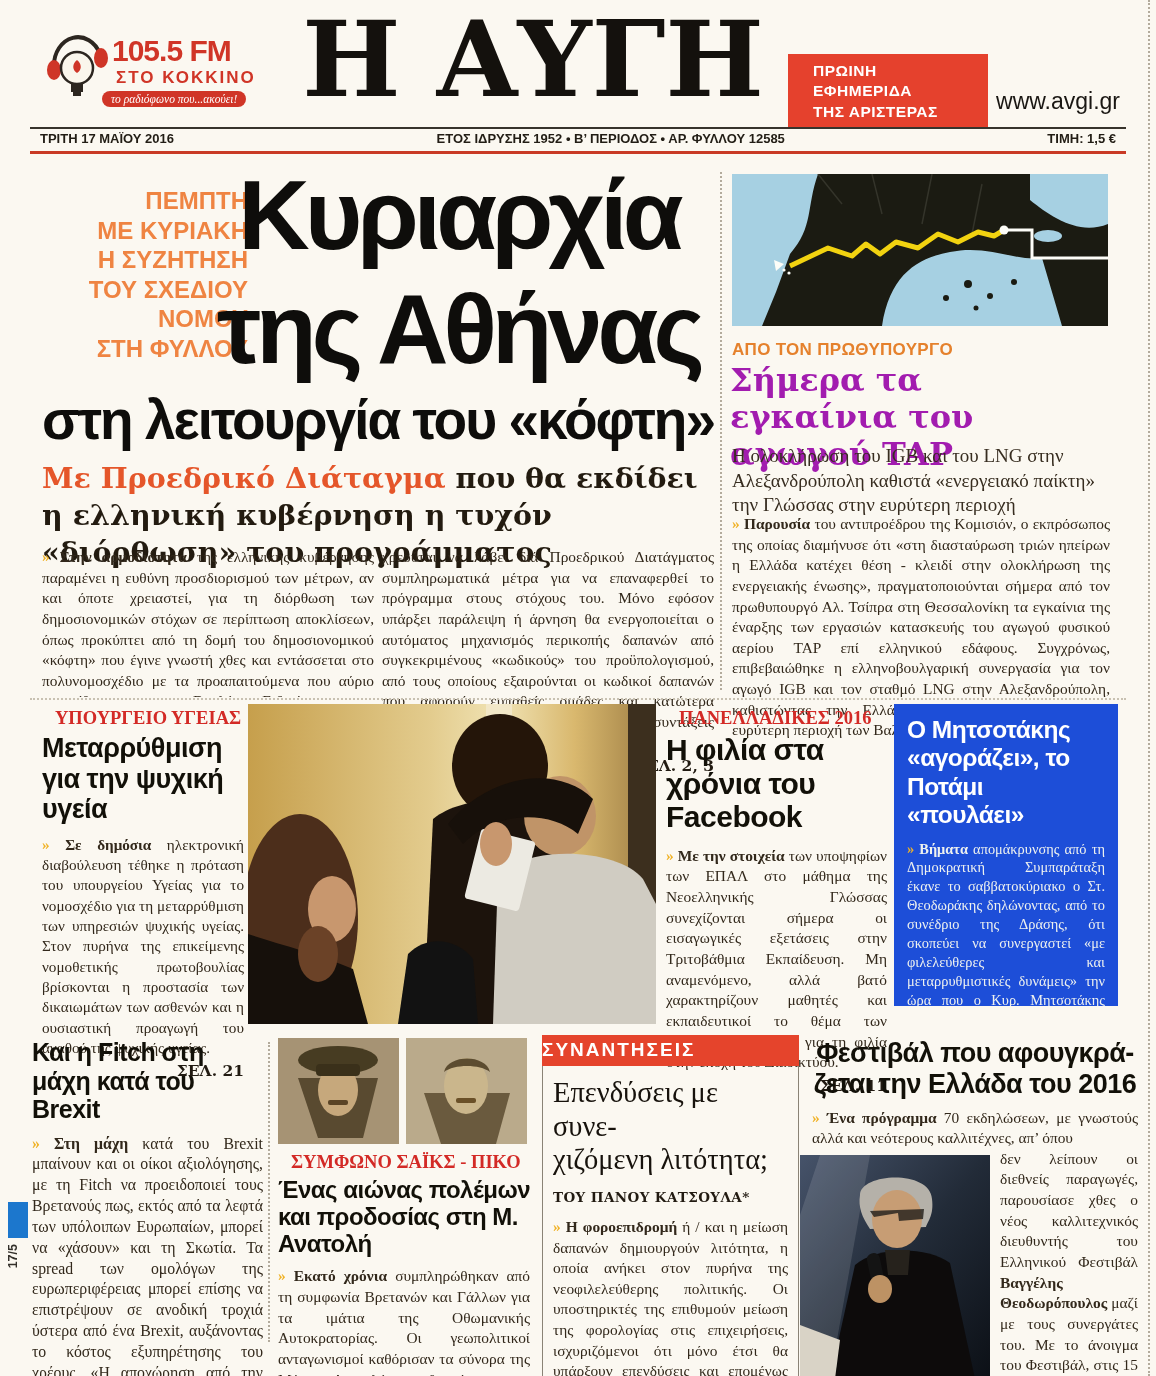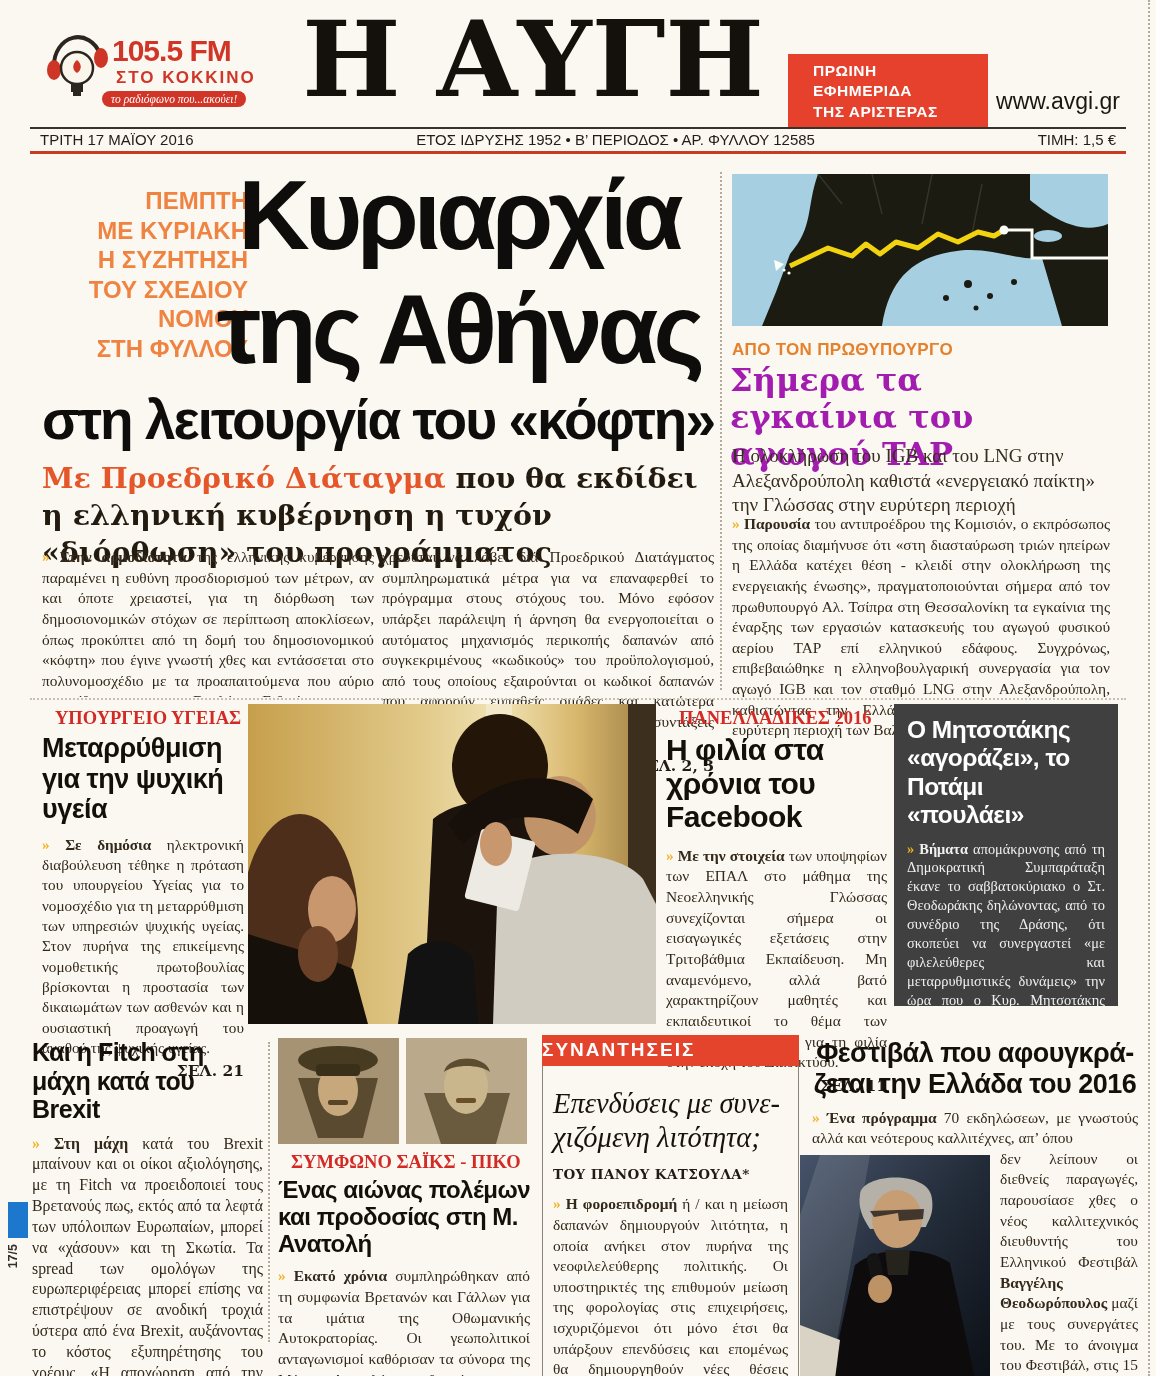--- a/index.html
+++ b/index.html
@@ -13,21 +13,21 @@
   .radio-sub{font-family:"Liberation Sans",sans-serif;font-weight:bold;font-size:17px;color:#d03527;letter-spacing:2px;margin-left:72px;margin-top:2px;}
   .radio-pill{display:inline-block;background:#d03527;color:#fff;font-style:italic;font-size:11.5px;
               padding:2px 9px;border-radius:9px;margin-left:58px;margin-top:3px;font-family:"Liberation Serif",serif;}
   .masthead-title{left:278px;top:2px;width:510px;text-align:center;font-family:"DejaVu Serif",serif;
                   font-weight:bold;font-size:104px;line-height:1.12;letter-spacing:0px;color:#14110d;}
   .masthead-box{left:788px;top:54px;width:150px;background:#e5412d;color:#fff;padding:7px 25px;}
   .masthead-box div{font-family:"Liberation Sans",sans-serif;font-weight:bold;font-size:15.5px;line-height:1.32;letter-spacing:.5px;}
   .website{left:930px;top:88px;width:190px;text-align:right;font-size:23px;color:#1a1713;font-family:"Liberation Sans",sans-serif;}
   .rule-black{left:30px;top:127px;width:1096px;height:2px;background:#37332c;}
   .dateline{left:40px;top:131px;width:1076px;display:flex;justify-content:space-between;
-            font-family:"Liberation Sans",sans-serif;font-weight:normal;font-size:15px;color:#221d15;gap:44px;}
+            font-family:"Liberation Sans",sans-serif;font-weight:bold;font-size:13px;color:#221d15;gap:44px;}
   .rule-red{left:30px;top:151px;width:1096px;height:3px;background:#c93a25;}
   
   .lead-kicker{left:42px;top:186px;width:206px;text-align:right;color:#ef8442;font-weight:bold;
                font-family:"Liberation Sans",sans-serif;font-size:24px;line-height:1.23;}
   .hl12{left:196px;top:158px;width:525px;text-align:center;font-family:"Liberation Sans",sans-serif;
         font-weight:bold;font-size:99px;line-height:1.15;letter-spacing:-5px;color:#0e0d0b;}
   .hl3{left:38px;top:388px;width:680px;text-align:center;font-family:"Liberation Sans",sans-serif;
        font-weight:bold;font-size:55px;letter-spacing:-2px;color:#0e0d0b;}
   .lead-subhead{left:42px;top:460px;width:668px;font-family:"DejaVu Serif",serif;font-weight:bold;
                 font-size:28.5px;line-height:1.3;color:#231b10;}
@@ -48,35 +48,35 @@
   
   .hdot{border-top:2px dotted #c8c1b2;}
   .kicker-red{color:#d32a26;font-family:Liberation Serif, serif;font-weight:bold;font-size:18.5px;margin-left:13px;}
   .mid-head{font-family:"Liberation Sans",sans-serif;font-weight:bold;color:#121008;letter-spacing:-.5px;}
   .health{left:42px;top:708px;width:202px;}
   .health .mid-head{font-size:27px;line-height:1.13;margin:4px 0 10px;}
   .health .bodytxt{font-size:15.2px;}
   .photo-center{left:248px;top:704px;width:408px;height:320px;}
   .exams{left:666px;top:708px;width:221px;}
   .exams .mid-head{font-size:30px;line-height:1.12;margin:4px 0 12px;}
-  .mitso{left:894px;top:704px;width:224px;height:302px;background:#404040;color:#fff;box-sizing:border-box;padding:12px 13px;overflow:hidden;}
+  .mitso{left:894px;top:704px;width:224px;height:302px;background:#1d4ed8;color:#fff;box-sizing:border-box;padding:12px 13px;overflow:hidden;}
   .mitso-head{font-family:"Liberation Sans",sans-serif;font-weight:bold;font-size:24.5px;line-height:1.16;letter-spacing:-.5px;margin-bottom:10px;}
   .mitso .bodytxt{color:#eef1ef;font-size:14.4px;line-height:1.31;}
   
   .fitch{left:32px;top:1038px;width:231px;}
   .fitch .mid-head{font-size:25px;line-height:1.14;margin-bottom:10px;}
   .fitch .bodytxt{font-size:15.8px;line-height:1.32;}
   .sykes{left:278px;top:1038px;width:252px;}
   .sykes-photos{display:flex;gap:7px;margin-bottom:8px;}
   .sykes .mid-head{font-size:24px;line-height:1.13;margin:3px 0 9px;}
   .opinion{left:542px;top:1035px;width:257px;}
   .op-banner{background:#e5442c;color:#fff;text-align:left;font-family:"Liberation Sans",sans-serif;
              font-weight:bold;font-size:19px;letter-spacing:2px;padding:4px 0 5px;}
   .op-frame{border-left:1px solid #8a8376;border-right:1px solid #8a8376;padding:10px 10px 6px;box-sizing:border-box;}
-  .op-head{font-family:"Liberation Serif",serif;font-style:italic;font-size:28.5px;line-height:1.18;color:#17120c;margin-bottom:12px;margin-top:11px;}
+  .op-head{font-family:"Liberation Serif",serif;font-size:28.5px;line-height:1.18;color:#17120c;margin-bottom:12px;}
   .op-byline{font-family:"DejaVu Serif",serif;font-weight:bold;font-size:13.5px;letter-spacing:.4px;color:#221b12;margin-bottom:12px;}
   .festival{left:812px;top:1038px;width:326px;}
   .fest-head{font-family:"Liberation Sans",sans-serif;font-weight:bold;font-size:27px;line-height:1.14;
              letter-spacing:-.5px;color:#121008;text-align:center;margin-bottom:8px;}
   .fest-photo{float:left;width:190px;height:224px;margin:6px 10px 2px -12px;}
   .festival .bodytxt{font-size:15.4px;}
   .edge-sq{left:8px;top:1202px;width:20px;height:36px;background:#1c77cd;}
   .edge-lbl{left:6px;top:1244px;writing-mode:vertical-rl;transform:rotate(180deg);
             font-family:"Liberation Sans",sans-serif;font-weight:bold;font-size:12.5px;color:#33302a;}
   .page-edge{left:1148px;top:0;height:1376px;border-left:2px dotted #b3ab9c;}

